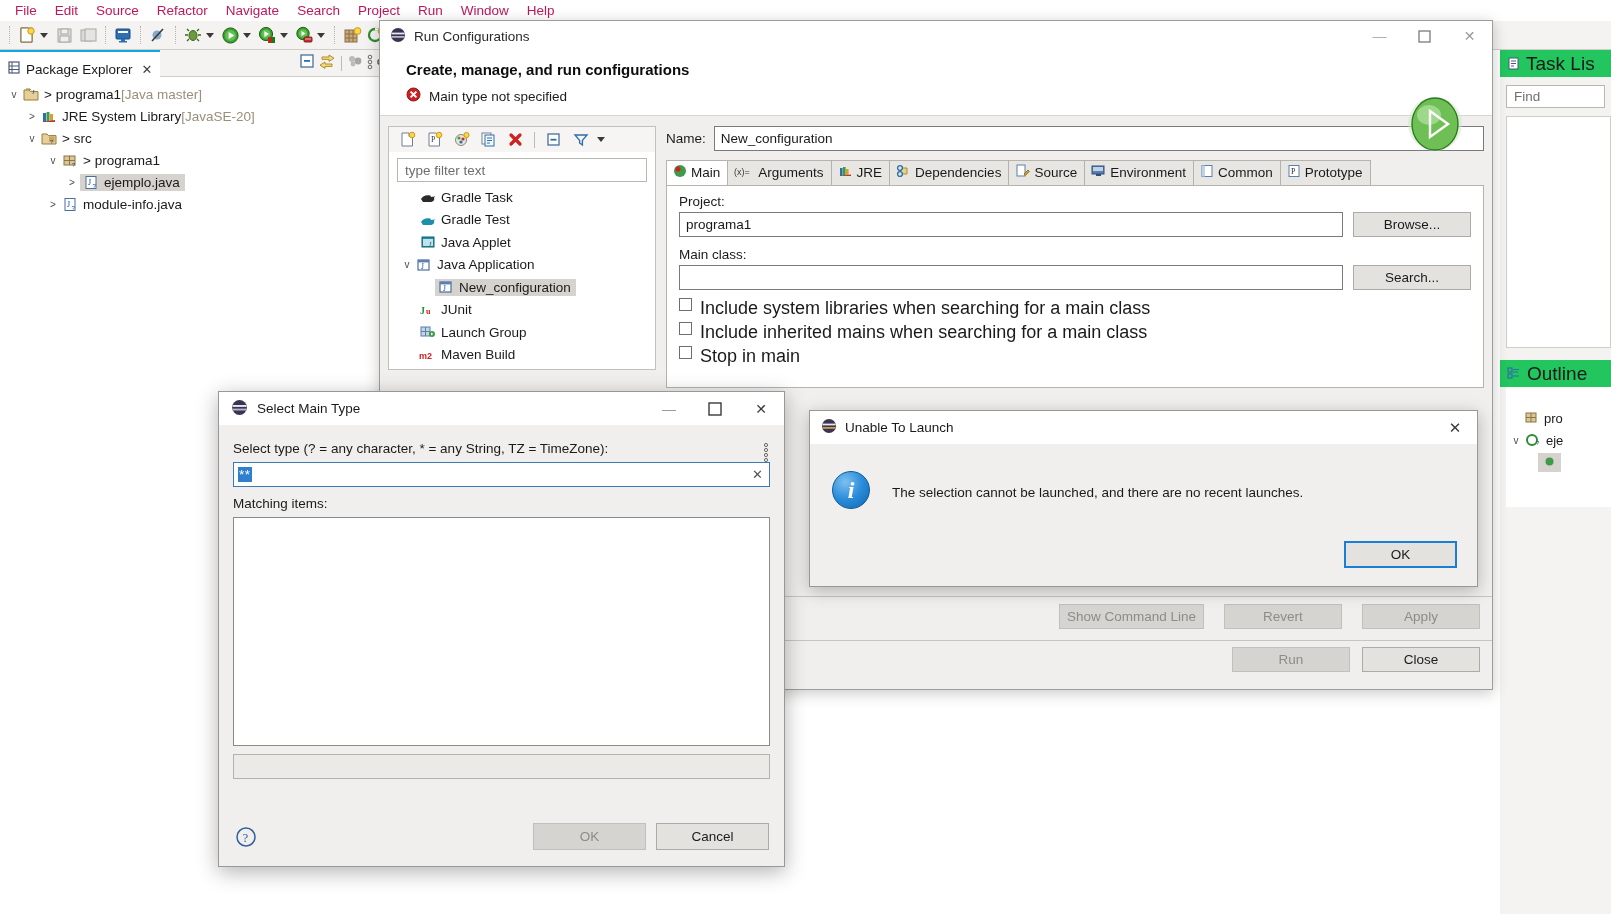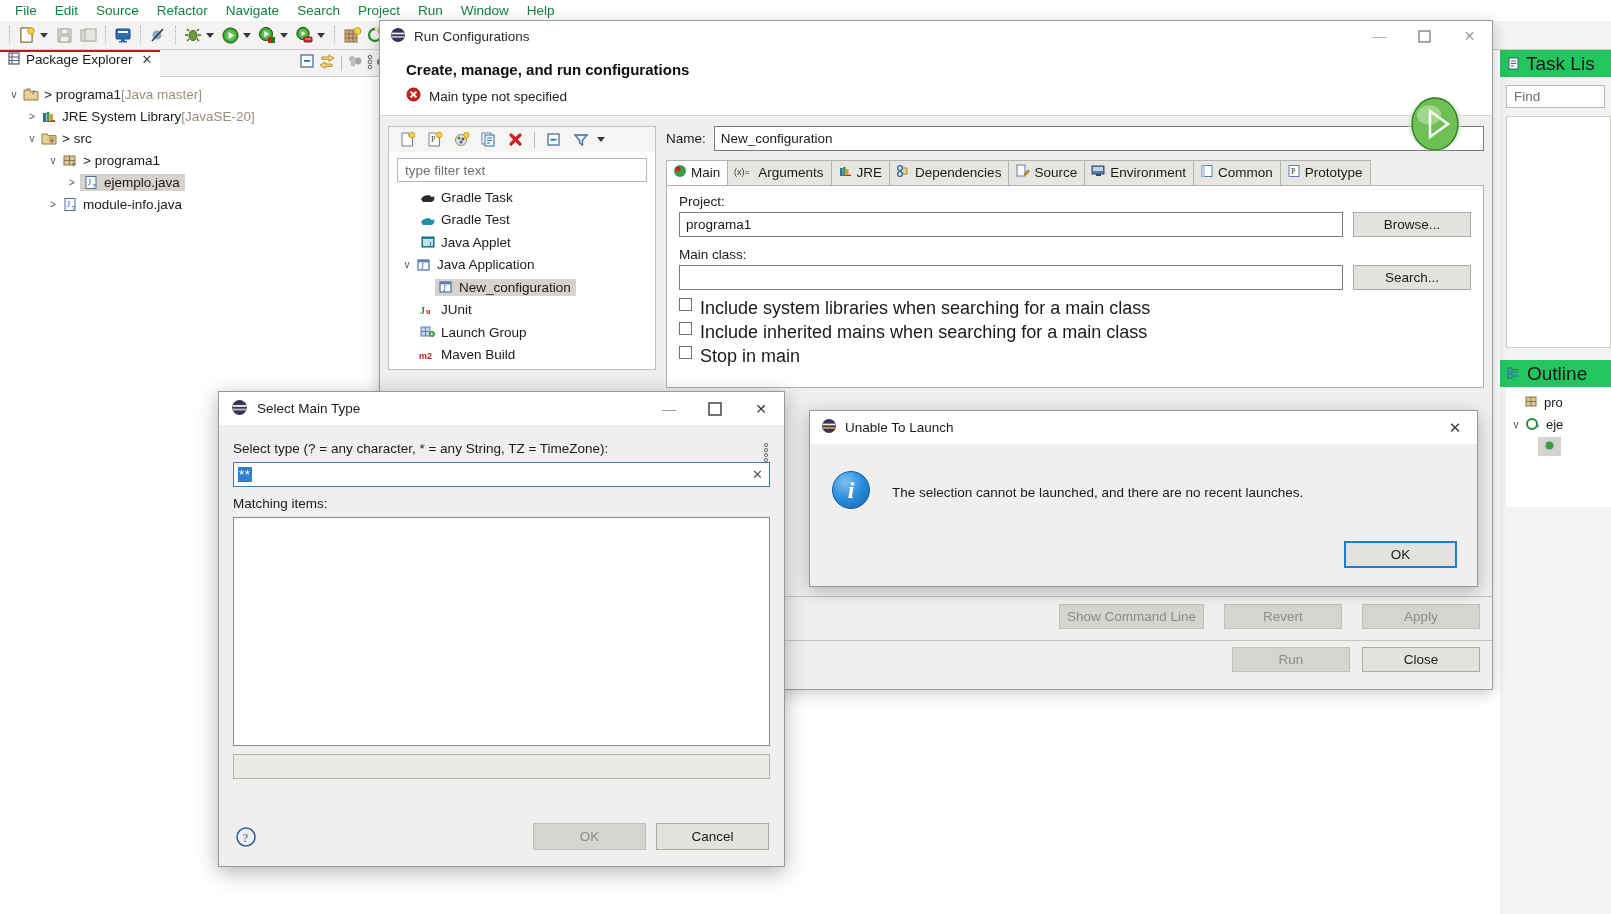--- a/index.html
+++ b/index.html
@@ -13,43 +13,43 @@
     background: #ffffff;
   }
   #root { position: relative; width: 1611px; height: 914px; background: #ffffff; }
 
   
   .menubar {
     position: absolute; left: 0; top: 0; width: 1611px; height: 21px;
     background: #ffffff; display: flex; align-items: center; padding-left: 6px;
   }
   .menubar .mi {
-    padding: 0 9px; font-size: 13.5px; color: #15803d; line-height: 21px; cursor: default;
+    padding: 0 9px; font-size: 13.5px; color: #be185d; line-height: 21px; cursor: default;
   }
   .toolbar {
     position: absolute; left: 0; top: 21px; width: 1611px; height: 29px;
     background: #f4f3f1; border-bottom: 1px solid #cfcdc8;
     display: flex; align-items: center; padding-left: 4px;
   }
   .tbsep { width: 1px; height: 18px; border-left: 1px dotted #b6b3ad; margin: 0 5px; }
   .tbi { width: 22px; height: 22px; display: flex; align-items: center; justify-content: center; margin: 0 1px; }
   .caret {
     width: 0; height: 0; border-left: 4px solid transparent; border-right: 4px solid transparent;
     border-top: 5px solid #3a3a3a; margin: 0 4px 0 1px;
   }
 
   
   .pkg-panel { position: absolute; left: 0; top: 50px; width: 398px; height: 864px; background: #ffffff; }
   .pkg-tabrow {
     position: relative; height: 27px; background: #f4f3f1;
     border-bottom: 1px solid #cfcdc8; display: flex; align-items: center;
   }
   .pkg-tab {
-    height: 27px; display: flex; align-items: flex-start; gap: 5px; padding: 0 8px 0 8px;
-    background: #ffffff; border-top: 2px solid #b91c1c; font-size: 13.5px;
+    height: 27px; display: flex; align-items: flex-end; gap: 5px; padding: 0 8px 0 8px;
+    background: #ffffff; border-top: 2px solid #0ea5e9; font-size: 13.5px;
   }
   .pkg-tab .x { color: #444; font-size: 13px; margin-left: 4px; }
   .pkg-tools { margin-left: auto; display: flex; align-items: center; gap: 2px; padding-right: 6px; }
   .pkg-tree { padding: 6px 0 0 0; font-size: 13.5px; }
   .trow { height: 22px; display: flex; align-items: center; white-space: nowrap; }
   .tw { color: #4d4d4d; width: 16px; text-align: center; font-size: 10px; flex: 0 0 16px; }
   .tlbl { margin-left: 4px; }
   .tdim { color: #9a8f7a; }
   .tsel { background: #d6d2ce; padding: 1px 5px 1px 2px; }
   .ticon { display: inline-flex; width: 18px; justify-content: center; align-items: center; }
@@ -430,21 +430,21 @@
         <svg width="14" height="13" viewBox="0 0 14 13">
             <rect x="1" y="1" width="4" height="4" fill="none" stroke="#2f6fa8" stroke-width="1.2"></rect>
             <rect x="1" y="7" width="4" height="4" fill="none" stroke="#2f6fa8" stroke-width="1.2"></rect>
             <line x1="6" y1="2.5" x2="12" y2="2.5" stroke="#2f6fa8"></line>
             <line x1="6" y1="5" x2="11" y2="5" stroke="#2f6fa8"></line>
             <line x1="6" y1="9" x2="12" y2="9" stroke="#2f6fa8"></line>
           </svg>
       </span>
       <span>Outline</span>
     </div>
-    <div style="background:#fff;margin-left:6px;height:120px;padding-top:4px;">
+    <div style="background:#fff;margin-left:6px;height:120px;padding-top:20px;">
       <div class="trow" style="padding-left:16px;">
         <span class="ticon">
           <svg width="15" height="14" viewBox="0 0 15 14">
               <rect x="2" y="2" width="10" height="9" fill="#d8c79a" stroke="#8d7440"></rect>
               <line x1="2" y1="6.5" x2="12" y2="6.5" stroke="#8d7440"></line>
               <line x1="7" y1="2" x2="7" y2="11" stroke="#8d7440"></line>
             </svg>
         </span>
         <span class="tlbl">pro</span>
       </div>

